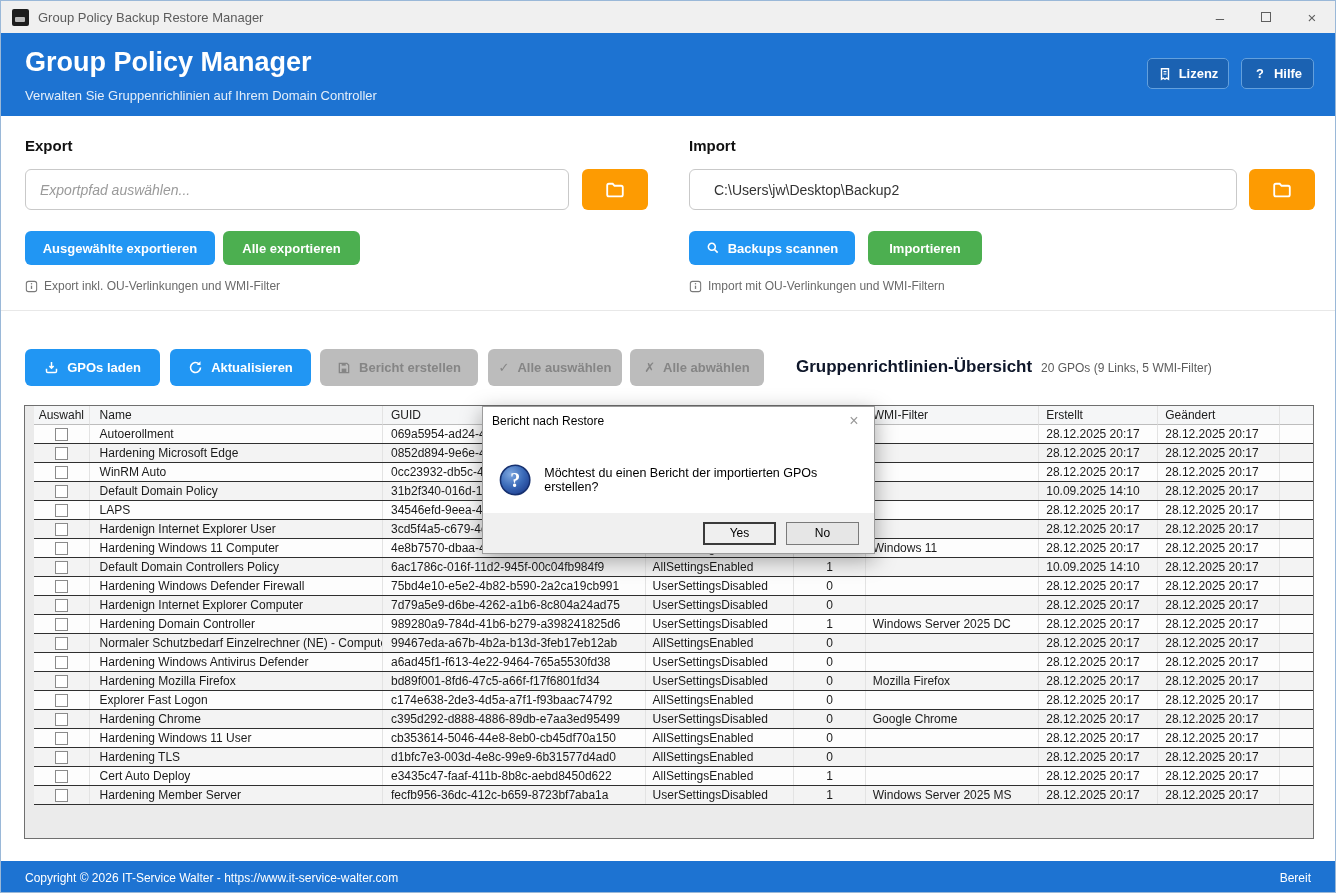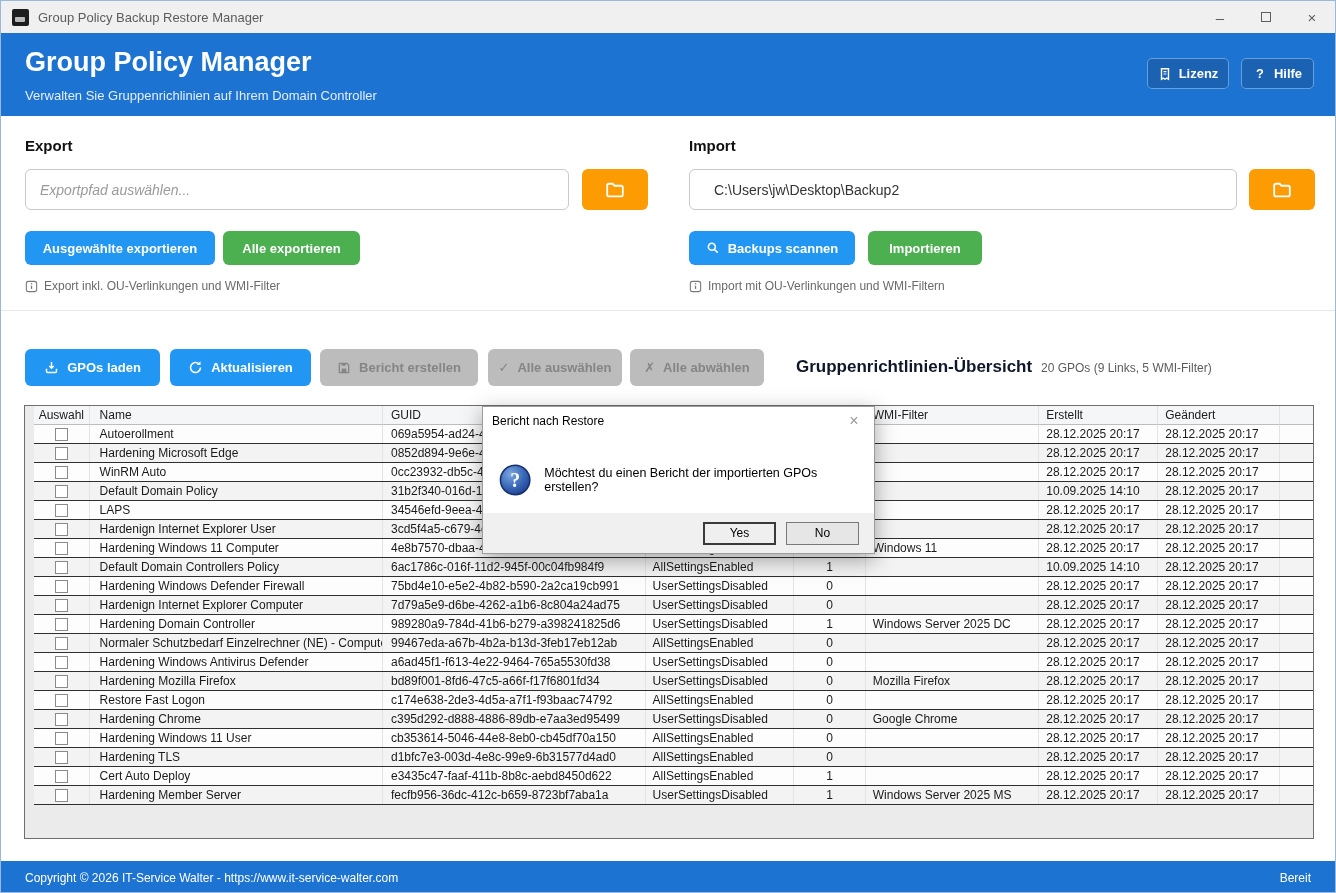--- a/index.html
+++ b/index.html
@@ -399,21 +399,21 @@
           <div class="tc c4">0</div>
           <div class="tc c5">Mozilla Firefox</div>
           <div class="tc c6">28.12.2025 20:17</div>
           <div class="tc c7">28.12.2025 20:17</div>
           <div class="tc c8"></div>
         </div>
         <div class="trow">
           <div class="tc c0">
             <span class="cb"></span>
           </div>
-          <div class="tc c1">Restore Fast Logon</div>
+          <div class="tc c1">Explorer Fast Logon</div>
           <div class="tc c2">c174e638-2de3-4d5a-a7f1-f93baac74792</div>
           <div class="tc c3">AllSettingsEnabled</div>
           <div class="tc c4">0</div>
           <div class="tc c5"></div>
           <div class="tc c6">28.12.2025 20:17</div>
           <div class="tc c7">28.12.2025 20:17</div>
           <div class="tc c8"></div>
         </div>
         <div class="trow">
           <div class="tc c0">

